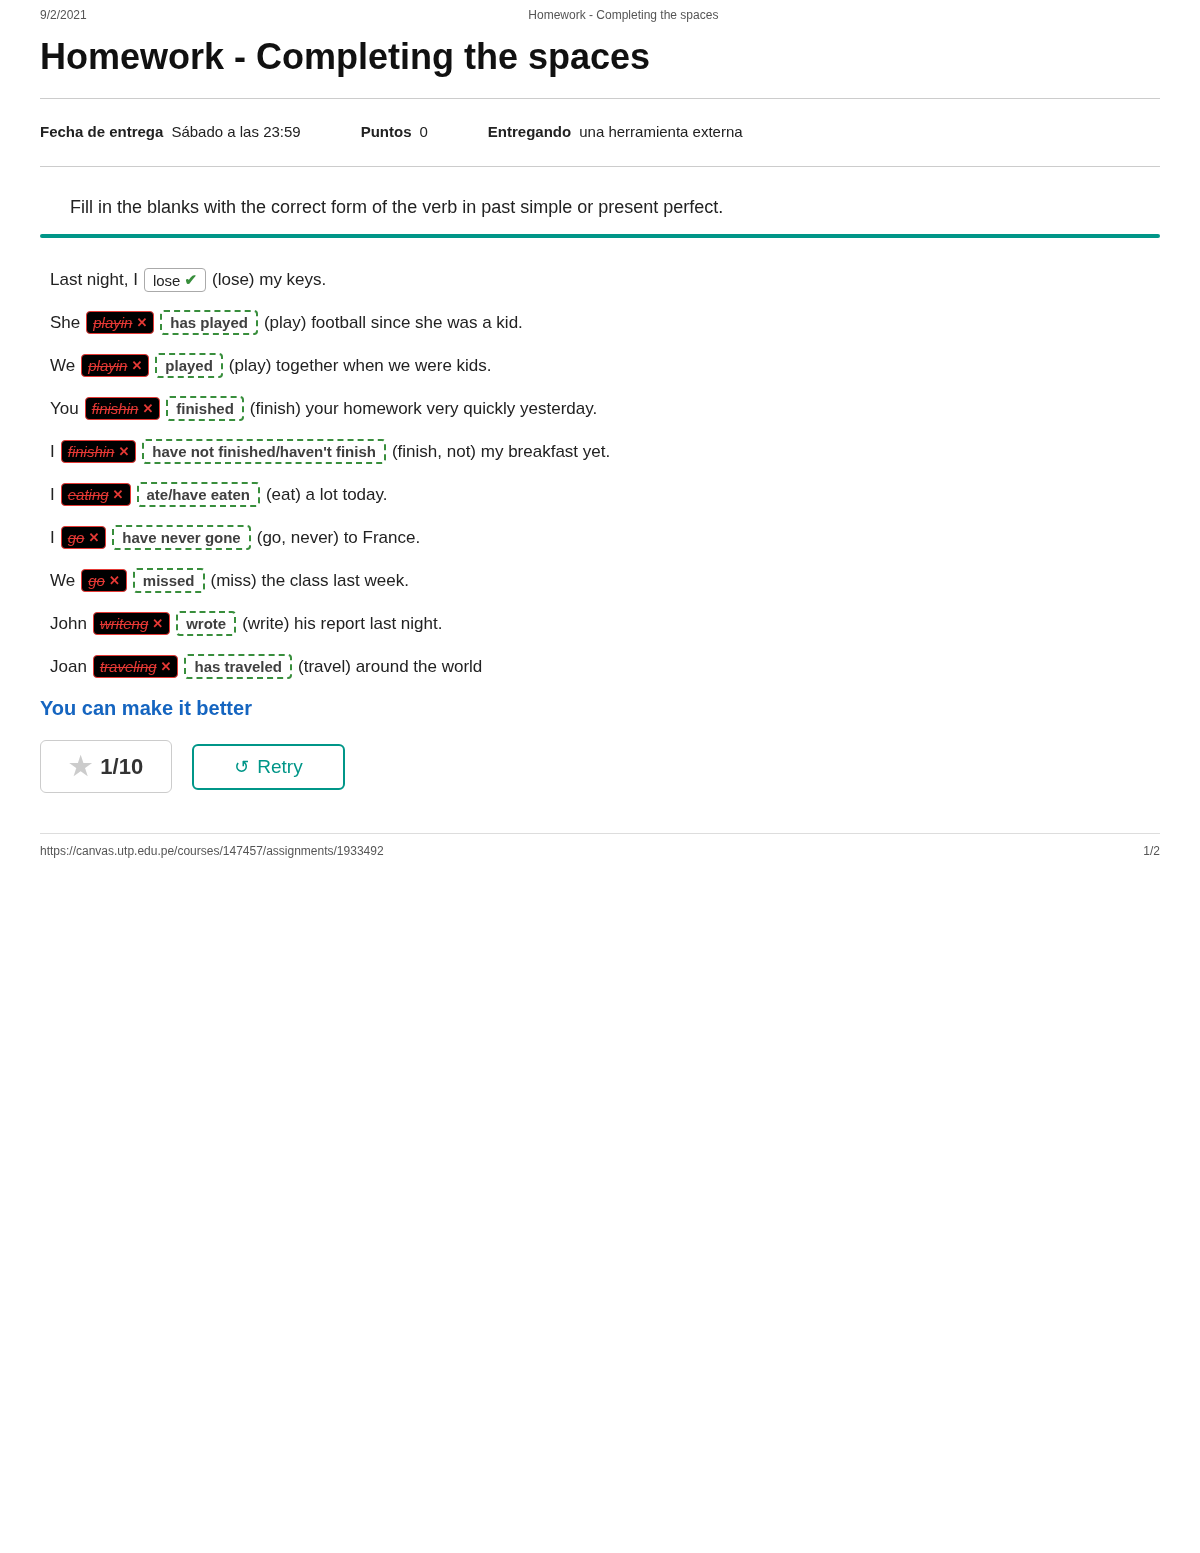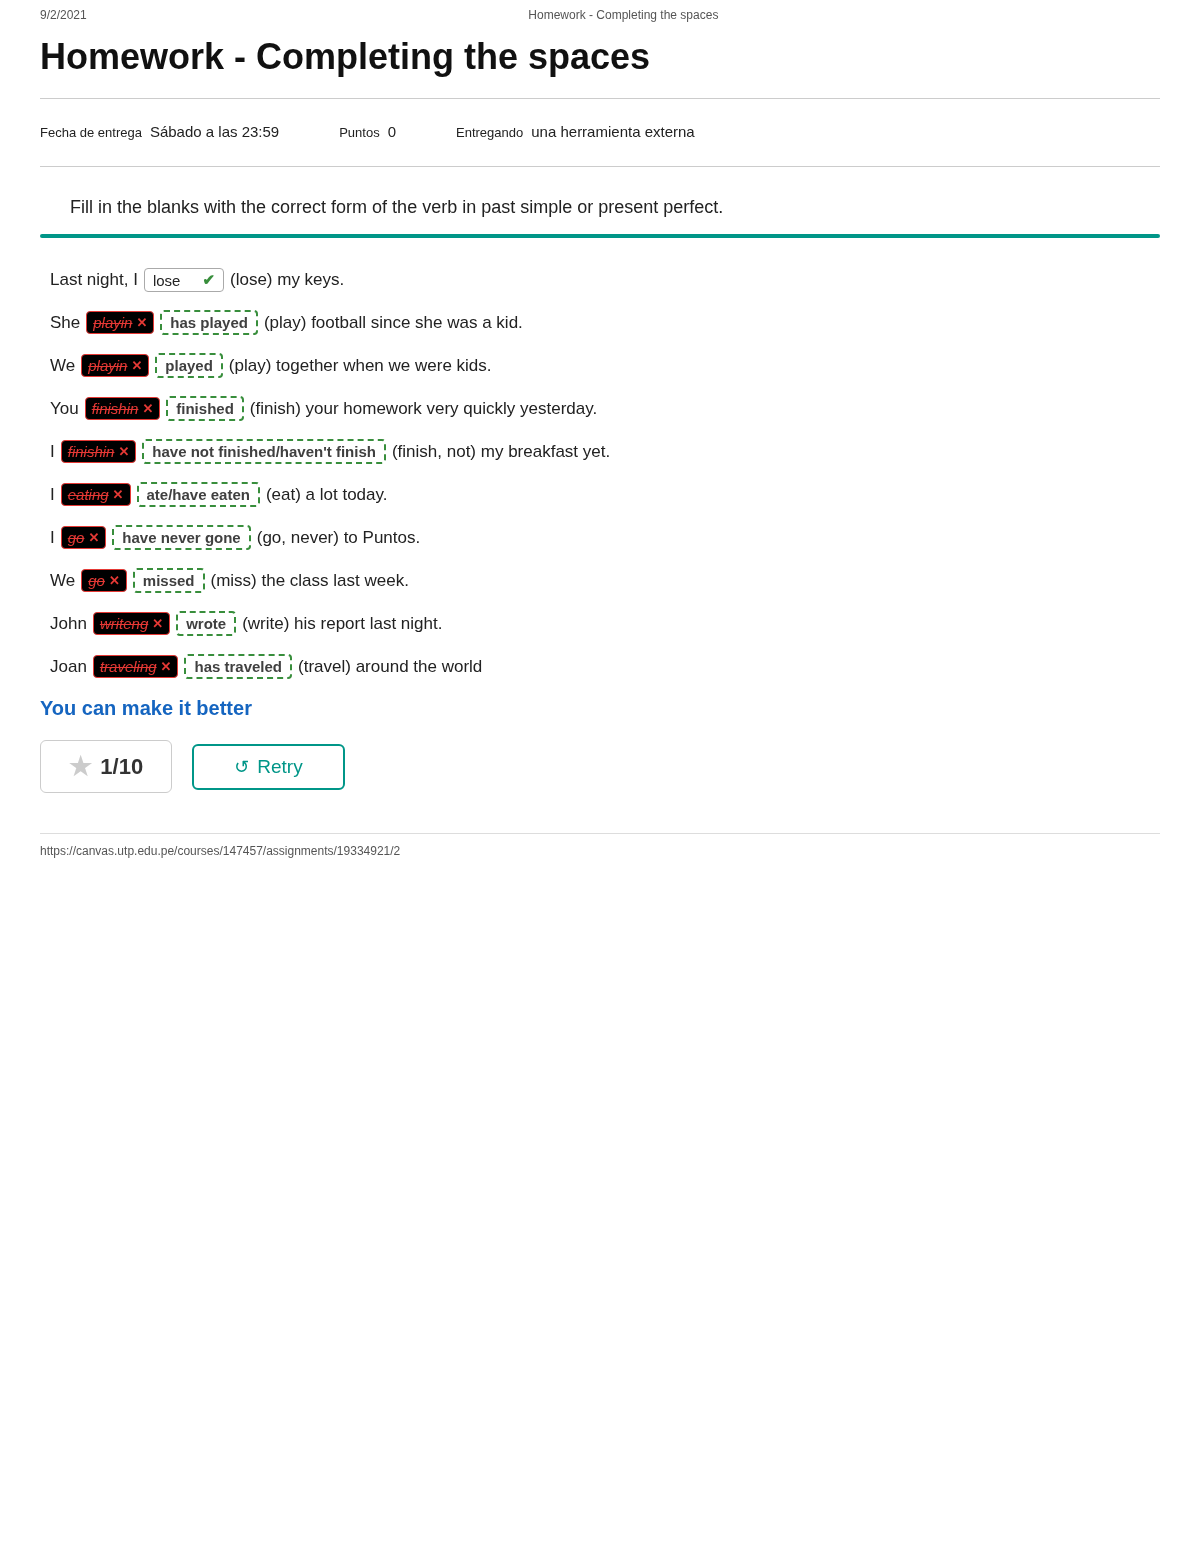--- a/index.html
+++ b/index.html
@@ -37,22 +37,22 @@
       flex-wrap: wrap;
       align-items: baseline;
       margin-bottom: 4px;
     }
     .meta-item {
       display: flex;
       gap: 8px;
       align-items: baseline;
     }
     .meta-label {
-      font-weight: normal;
-      font-size: 13px;
+      font-weight: bold;
+      font-size: 15px;
     }
     .meta-value {
       font-size: 15px;
     }
     .meta-small {
       font-size: 12px;
       color: #555;
     }
     .instruction {
       margin: 30px 0 14px 30px;
@@ -106,21 +106,21 @@
       padding: 2px 8px;
       background: #fff;
       color: #404040;
       font-weight: bold;
       font-size: 15px;
     }
     
     .accepted-box {
       display: inline-flex;
       align-items: center;
-      gap: 22px;
+      gap: 4px;
       border: 1.5px solid #aaa;
       border-radius: 4px;
       padding: 2px 8px;
       background: #fff;
       font-size: 15px;
     }
     .check-icon {
       color: #388e3c;
       font-weight: bold;
     }
@@ -167,21 +167,21 @@
     }
     .retry-icon {
       font-size: 18px;
     }
     .footer {
       border-top: 1px solid #ddd;
       padding: 10px 0;
       font-size: 12px;
       color: #555;
       display: flex;
-      justify-content: flex-start;
+      justify-content: space-between;
       margin-top: 20px;
     }
   </style>
 </head>
 <body>
 
 <div class="browser-tab">
   <span>9/2/2021</span>
   <span>Homework - Completing the spaces</span>
   <span></span>
@@ -275,21 +275,21 @@
     <span>(eat) a lot today.</span>
   </div>
 
   <div class="sentence-row">
     <span>I</span>
     <span class="wrong-box">
       <span class="wrong-text">go</span>
       <span class="x-icon">✕</span>
     </span>
     <span class="correct-box">have never gone</span>
-    <span>(go, never) to Puntos.</span>
+    <span>(go, never) to France.</span>
   </div>
 
   <div class="sentence-row">
     <span>We</span>
     <span class="wrong-box">
       <span class="wrong-text">go</span>
       <span class="x-icon">✕</span>
     </span>
     <span class="correct-box">missed</span>
     <span>(miss) the class last week.</span>

